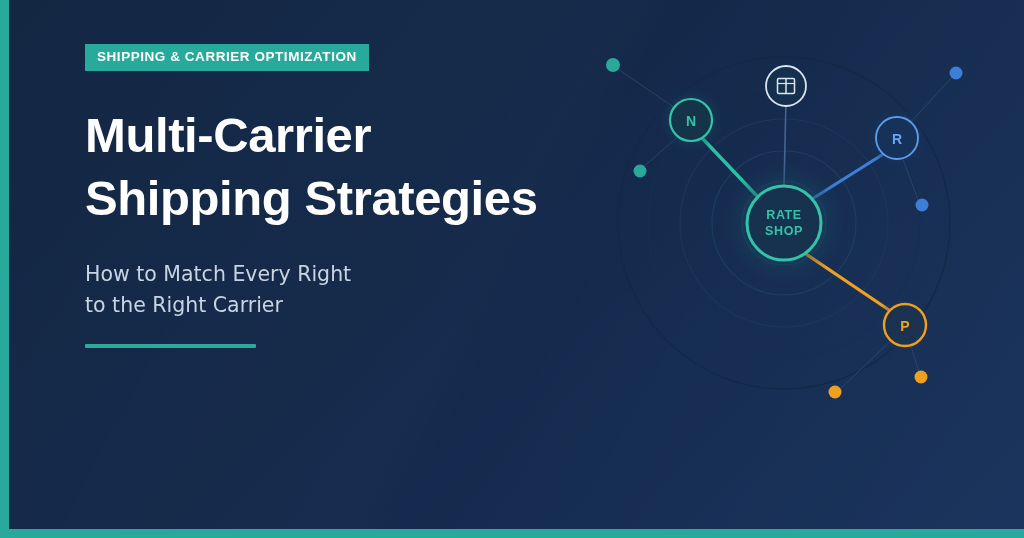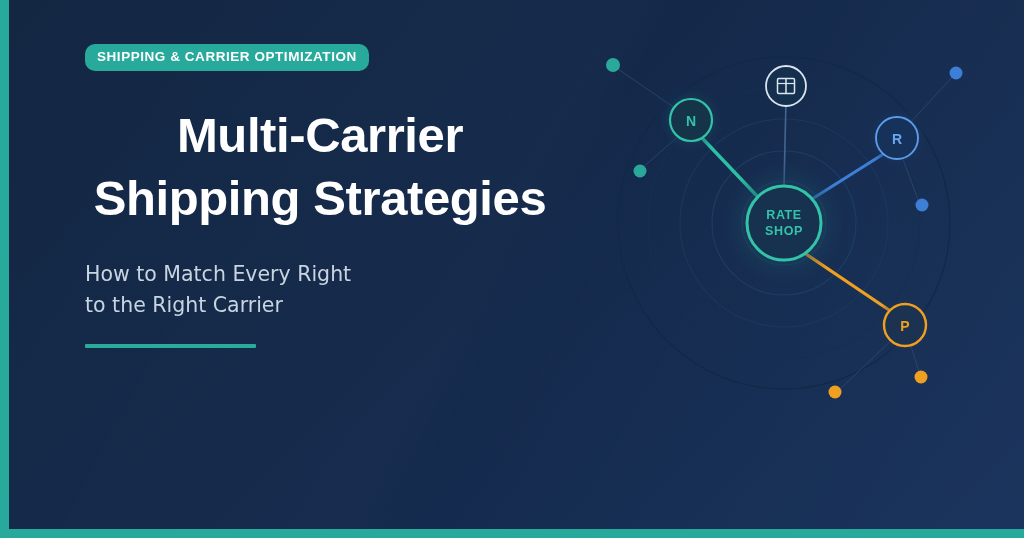--- a/index.html
+++ b/index.html
@@ -54,35 +54,34 @@
   }
 
   .eyebrow {
     display: inline-block;
     background: #27a99b;
     color: #ffffff;
     font-size: 13.5px;
     font-weight: bold;
     letter-spacing: 0.55px;
     padding: 6px 12px 7px 12px;
-    border-radius: 10px;
+    border-radius: 0;
     line-height: 1;
     white-space: nowrap;
   }
 
   .title {
     margin: 33px 0 0 0;
     color: #ffffff;
     font-family: "Liberation Sans", sans-serif;
     font-size: 49px;
     font-weight: bold;
     line-height: 1.30;
     letter-spacing: -0.4px;
     white-space: pre-line;
-    text-align: center;
   }
 
   .subtitle {
     margin: 28px 0 0 0;
     color: #c8d4e2;
     font-family: "DejaVu Sans", sans-serif;
     font-size: 20.5px;
     font-weight: normal;
     line-height: 1.52;
     white-space: pre-line;

